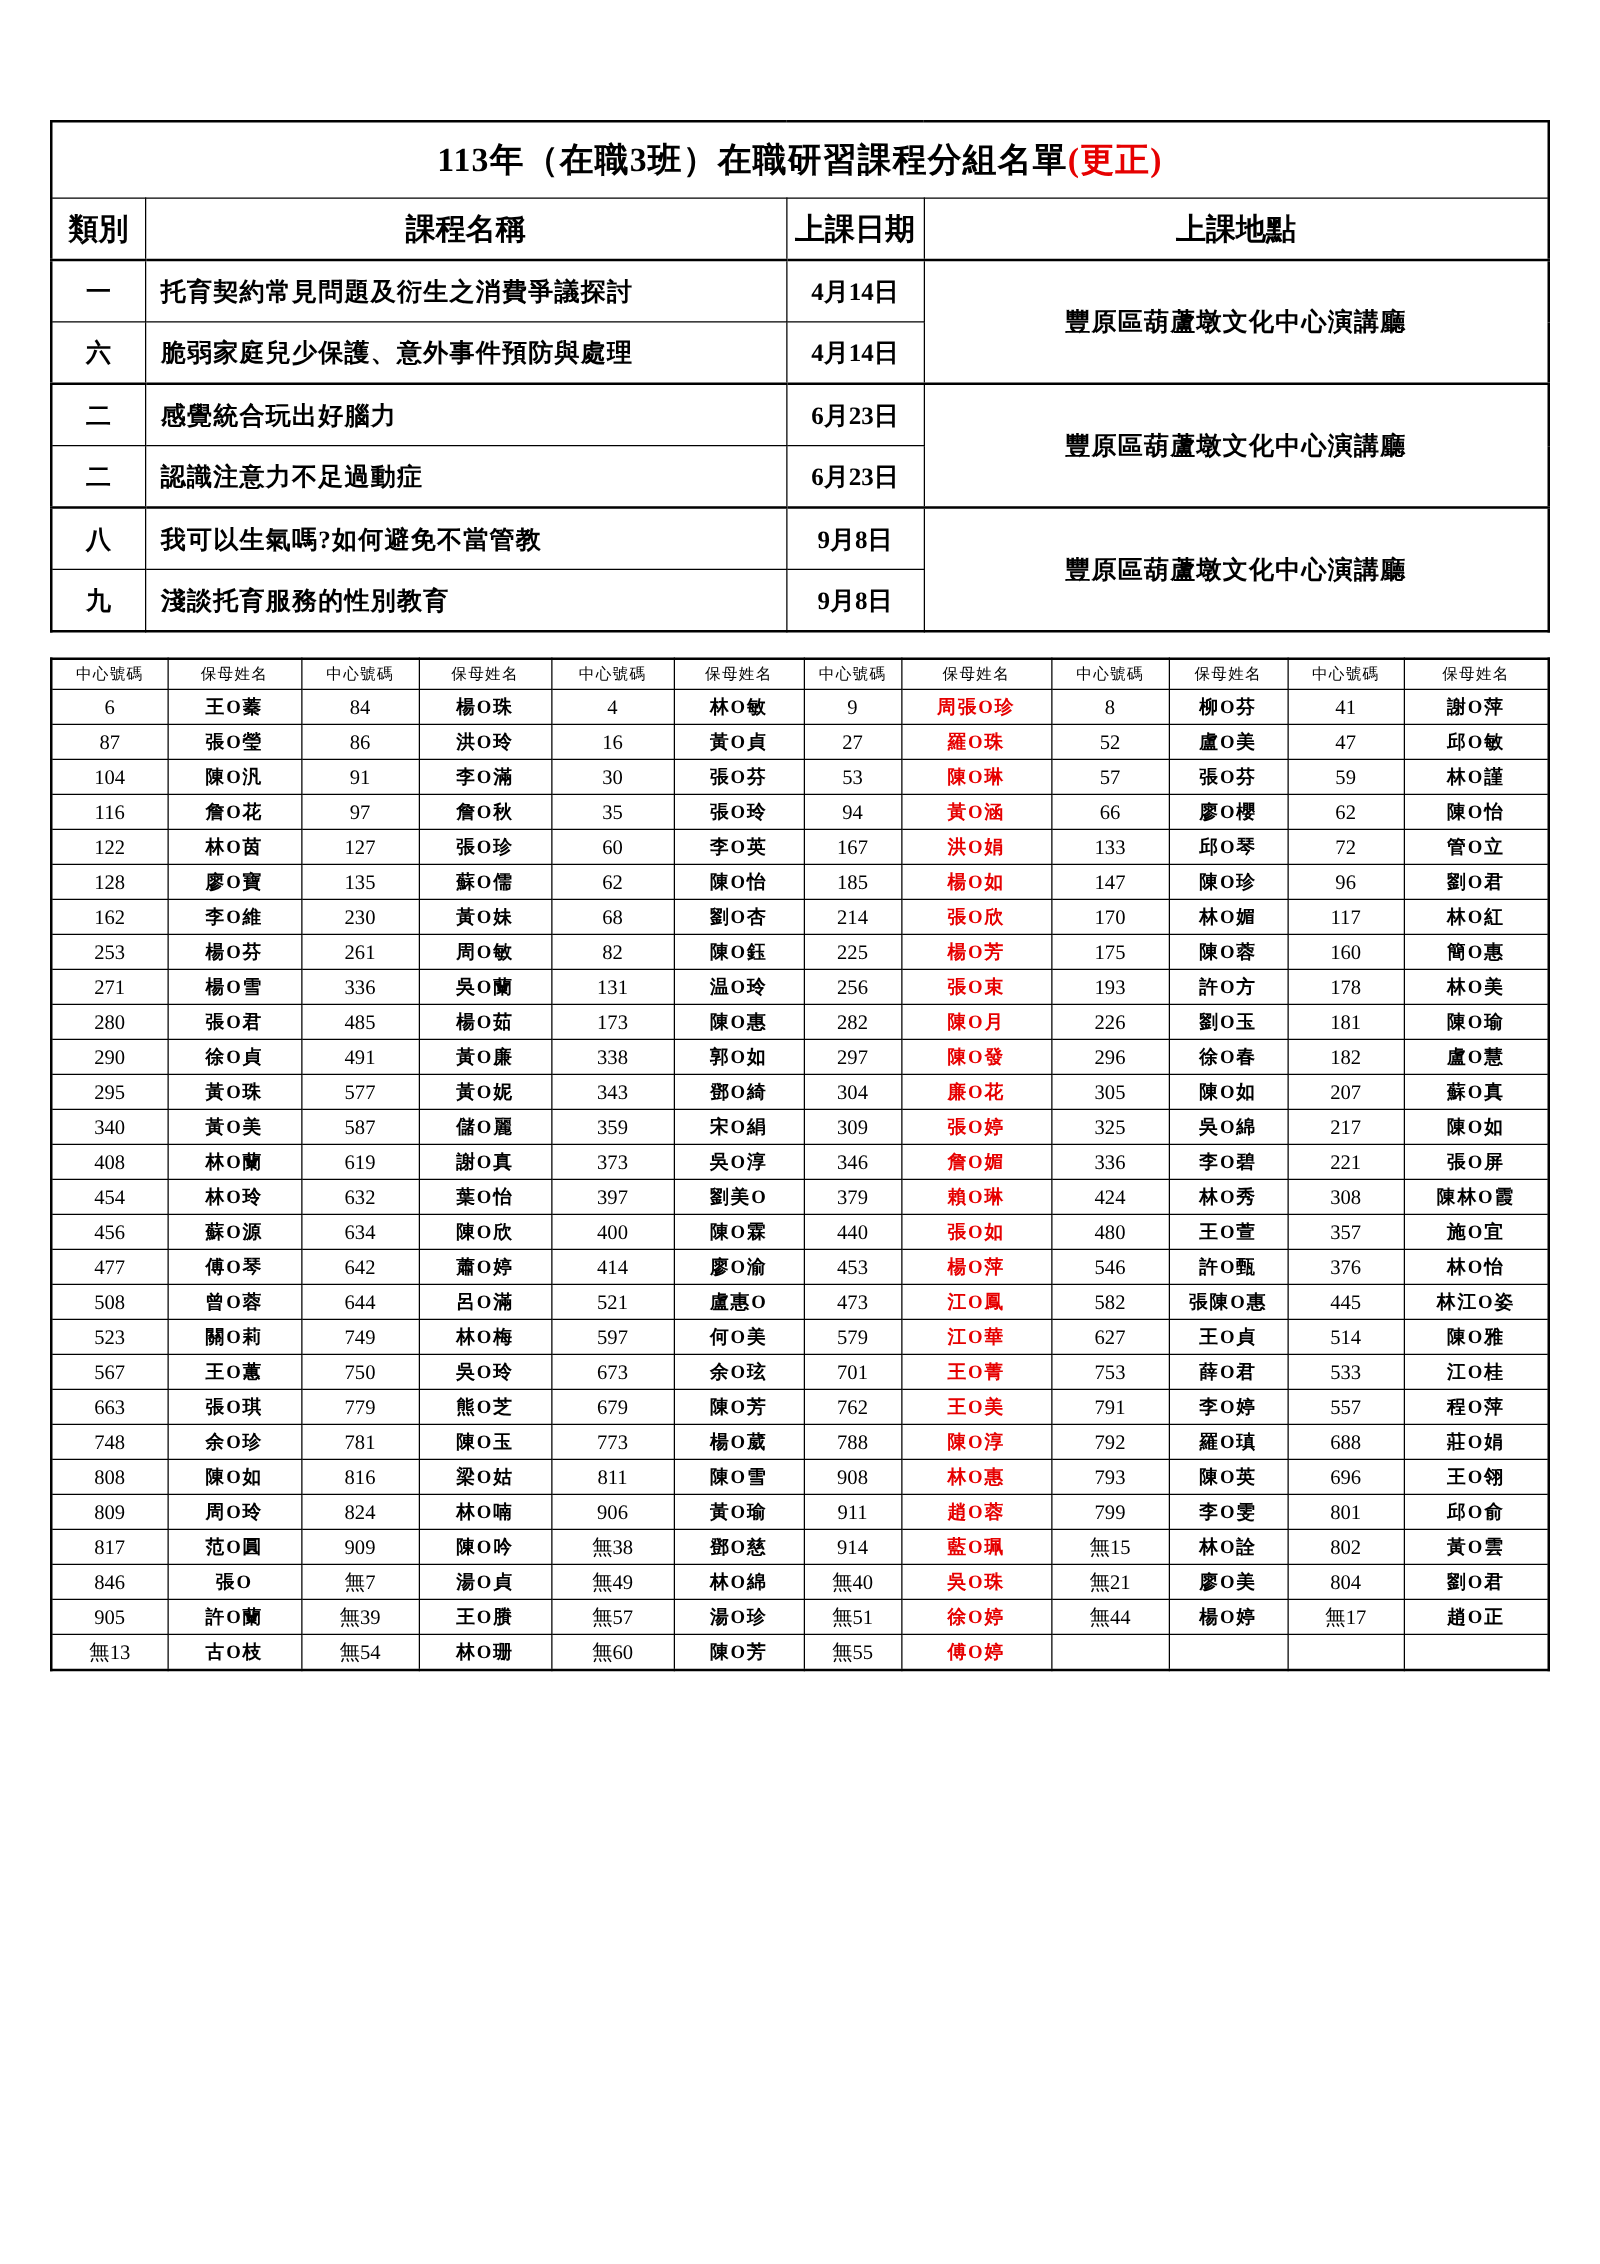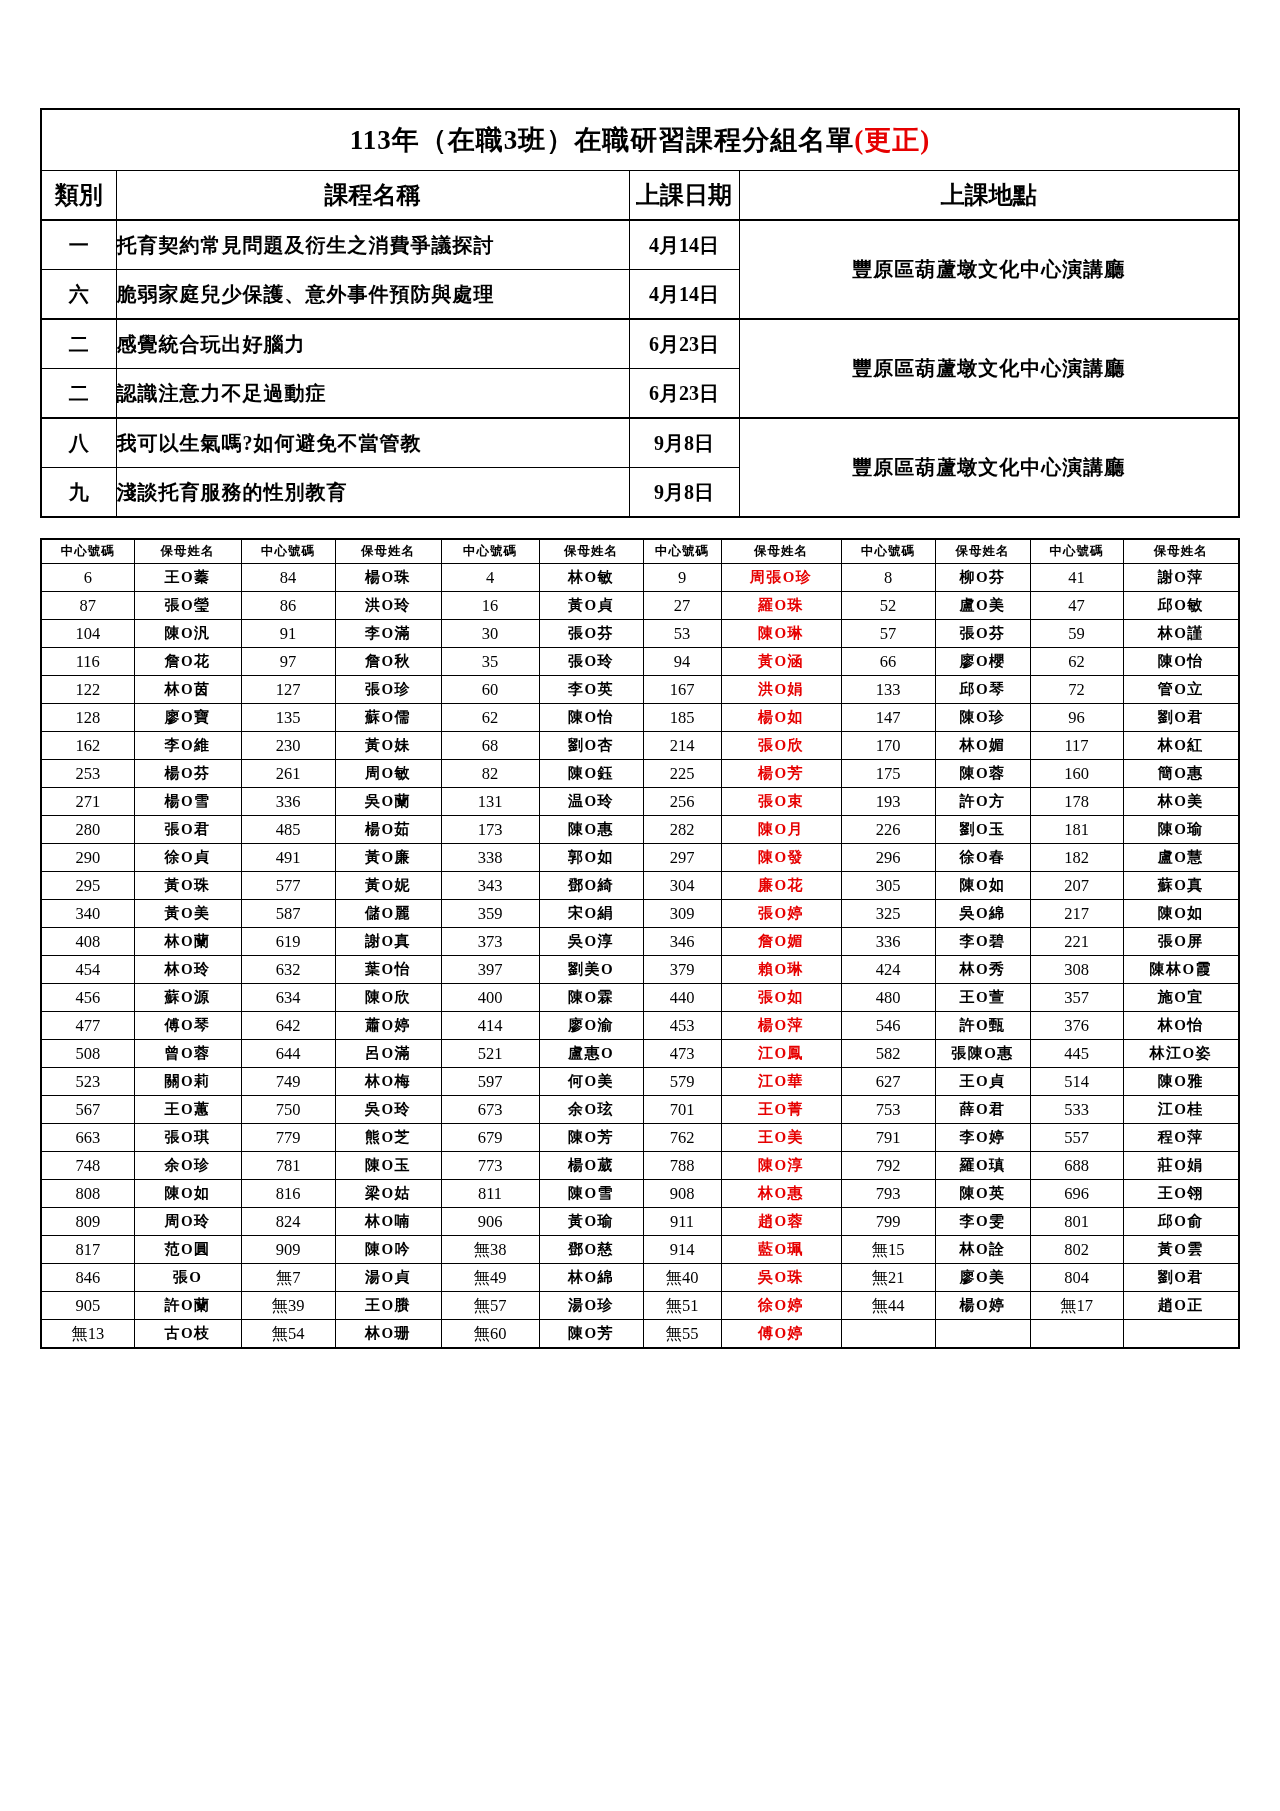--- a/index.html
+++ b/index.html
@@ -1,39 +1,39 @@
 <!DOCTYPE html>
 <html style="--red: #e60000;"><head>
 <meta charset="utf-8">
 <style>
   html,body{margin:0;padding:0;background:#ffffff;}
   .page{position:relative;width:1280px;height:1811px;background:#fff;color:#000;
         font-family:"Liberation Serif","DejaVu Serif",serif;}
-  .doc{position:absolute;left:40px;top:108px;width:1198px;}
+  .doc{position:absolute;left:40px;top:96px;width:1198px;}
   table{border-collapse:collapse;width:100%;table-layout:fixed;}
 
   
   .course-table{border:2px solid #000;}
   .course-table td,.course-table th{border:1px solid #000;vertical-align:middle;}
   .title-cell{height:58px;text-align:center;font-size:27px;font-weight:bold;
               border-bottom:2px solid #000;letter-spacing:1px;}
   .course-head th{height:46px;font-size:24px;font-weight:bold;text-align:center;
                   border-bottom:2px solid #000;}
   .course-row td{height:46px;font-size:20px;font-weight:bold;}
   .cat{text-align:center;font-size:18px;}
-  .course{text-align:left;padding-left:0;letter-spacing:1px;}
+  .course{text-align:left;padding-left:12px;letter-spacing:1px;}
   .date{text-align:center;}
   .loc{text-align:center;letter-spacing:1px;}
   .gsep td{border-top:2.5px solid #000;}
 
   
   .roster{margin-top:20px;border:2px solid #000;}
   .roster th,.roster td{border:1px solid #000;overflow:hidden;white-space:nowrap;
                         text-align:center;vertical-align:middle;}
-  .roster th{height:21px;font-size:12.5px;font-weight:bold;letter-spacing:1px;}
+  .roster th{height:21px;font-size:12.5px;font-weight:normal;letter-spacing:1px;}
   .roster td{height:25px;}
   .rnum{font-size:16.5px;}
   .rname{font-size:15px;font-weight:bold;letter-spacing:1.5px;}
   .gstart{border-left:2px solid #000;}
   .red{color:var(--red,#e60000);}
 </style>
 </head>
 <body>
 
 <div class="page">

